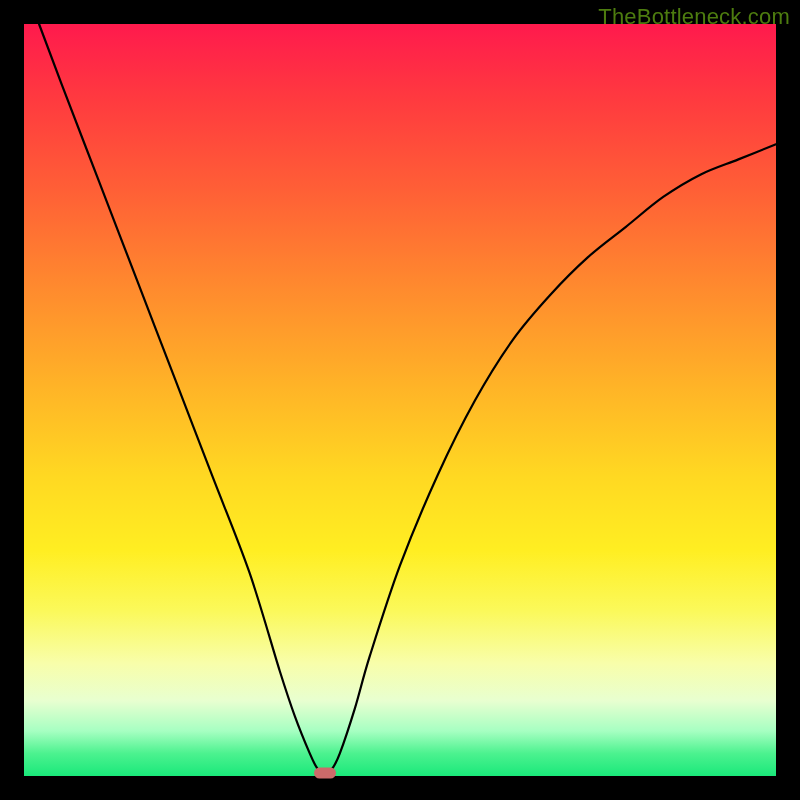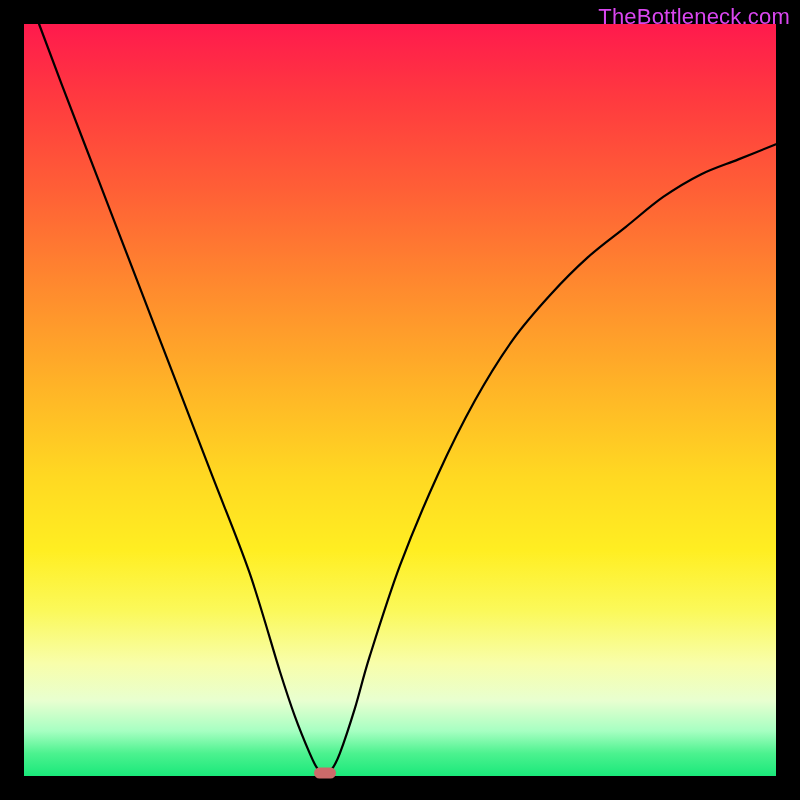--- a/index.html
+++ b/index.html
@@ -38,21 +38,21 @@
       #e8ffd0 90%,
       #a7ffc2 94%,
       #4cf28f 97%,
       #1ae87a 100%
     );
   }
   .attribution {
     position: absolute;
     top: 4px;
     right: 10px;
-    color: #d946ef;
+    color: #4d7c0f;
     font-size: 22px;
     letter-spacing: 0.2px;
     user-select: none;
   }
   svg.curve {
     position: absolute;
     left: 0;
     top: 0;
     width: 752px;
     height: 752px;

